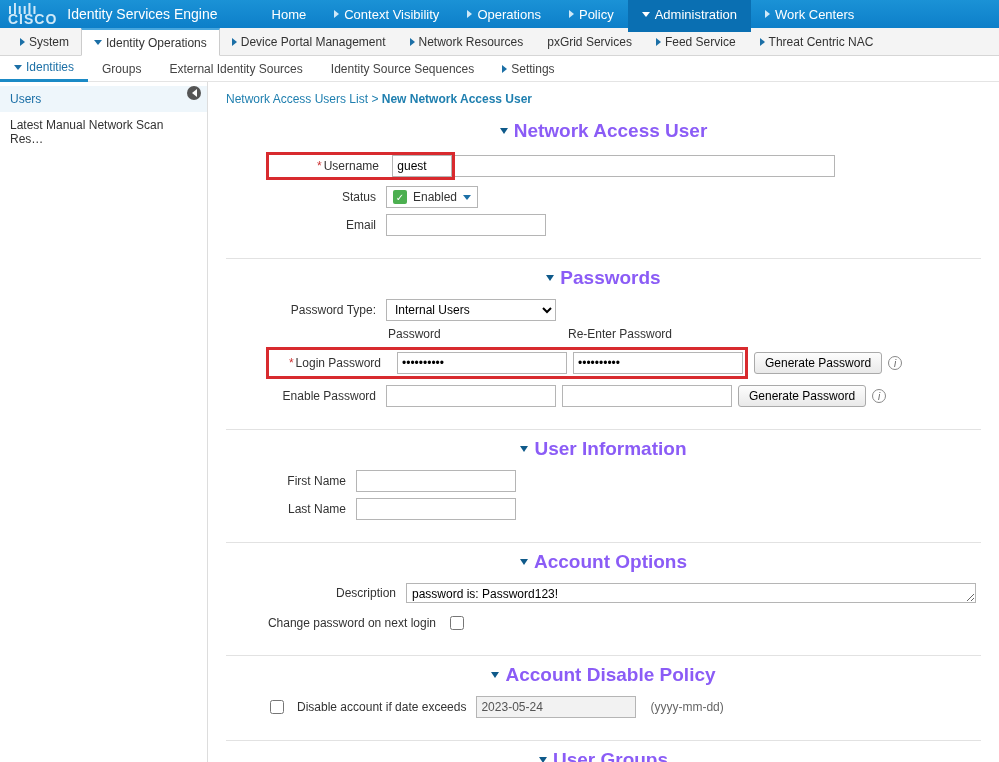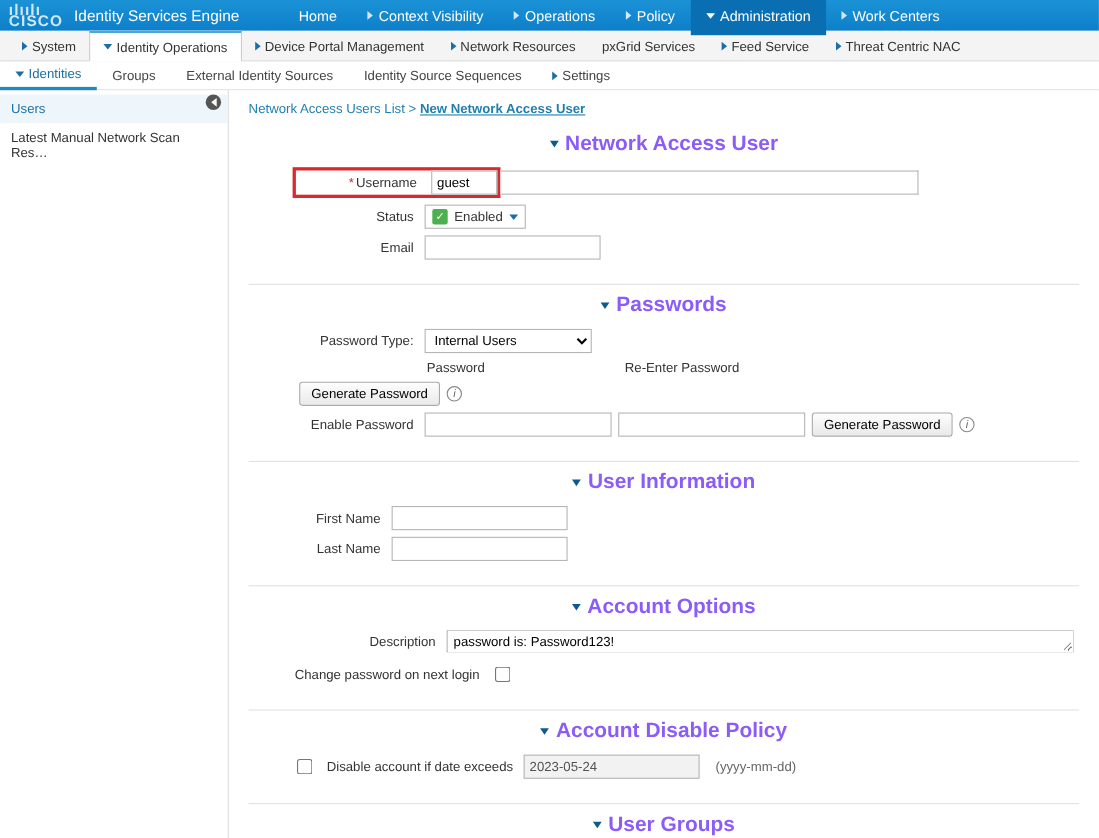--- a/index.html
+++ b/index.html
@@ -91,21 +91,21 @@
   .sidebar-collapse {
     position:absolute; right:6px; top:4px;
     width:14px;height:14px;border-radius:50%;
     background:#555; cursor:pointer;
     display:flex;align-items:center;justify-content:center;
   }
   .side-item { padding:6px 10px; cursor:pointer; }
   .side-item.sel { background:#eef6fb; color:#1b6fa6; }
   .content { flex:1; padding: 10px 18px; }
   .breadcrumb { color:#1f7faf; margin-bottom:6px; }
-  .breadcrumb .cur { color:#1f7faf; font-weight:bold;text-decoration:underline; }
+  .breadcrumb .cur { color:#1f7faf; font-weight:bold; }
   .section {
     border-top: 1px solid #e2e2e2;
     padding: 6px 0 12px 0;
     margin-bottom: 4px;
   }
   .section.first { border-top: none; }
   .sec-head {
     color:#8b5cf6; font-weight:bold; font-size:19px;
     margin: 2px 0 10px 0; display:flex; align-items:center;justify-content:center;
   }
@@ -310,33 +310,38 @@
     </div>
 
     <div class="section">
       <div class="sec-head">
           <span class="sec-tri"></span>
           <span>Passwords</span>
         </div>
 
       <div class="form-row">
         <span class="form-label">Password Type:</span>
-        <select style="width:152px">
+        <select style="width:170px">
           <option>Internal Users</option>
         </select>
       </div>
 
       <div class="pw-table">
         <div class="pw-headers">
           <div></div>
           <div class="pw-col-h">Password</div>
           <div class="pw-col-h">Re-Enter Password</div>
         </div>
 
         <div class="pw-row">
+          <div class="red-box pw-box" style="display:flex;align-items:center;">
+            <span class="form-label"><span class="req">*</span><span>Login Password</span></span>
+            <input type="password" style="width: 170px;" value="••••••••••">
+            <input type="password" style="width: 170px;" value="••••••••••">
+          </div>
           <button class="btn-grey ml">Generate Password</button>
           <span class="info-i">i</span>
         </div>
 
         <div class="pw-row">
           <span class="form-label">Enable Password</span>
           <input type="password" style="width: 170px;" value="">
           <input type="password" style="width: 170px; margin-left: 6px;" value="">
           <button class="btn-grey ml">Generate Password</button>
           <span class="info-i">i</span>

